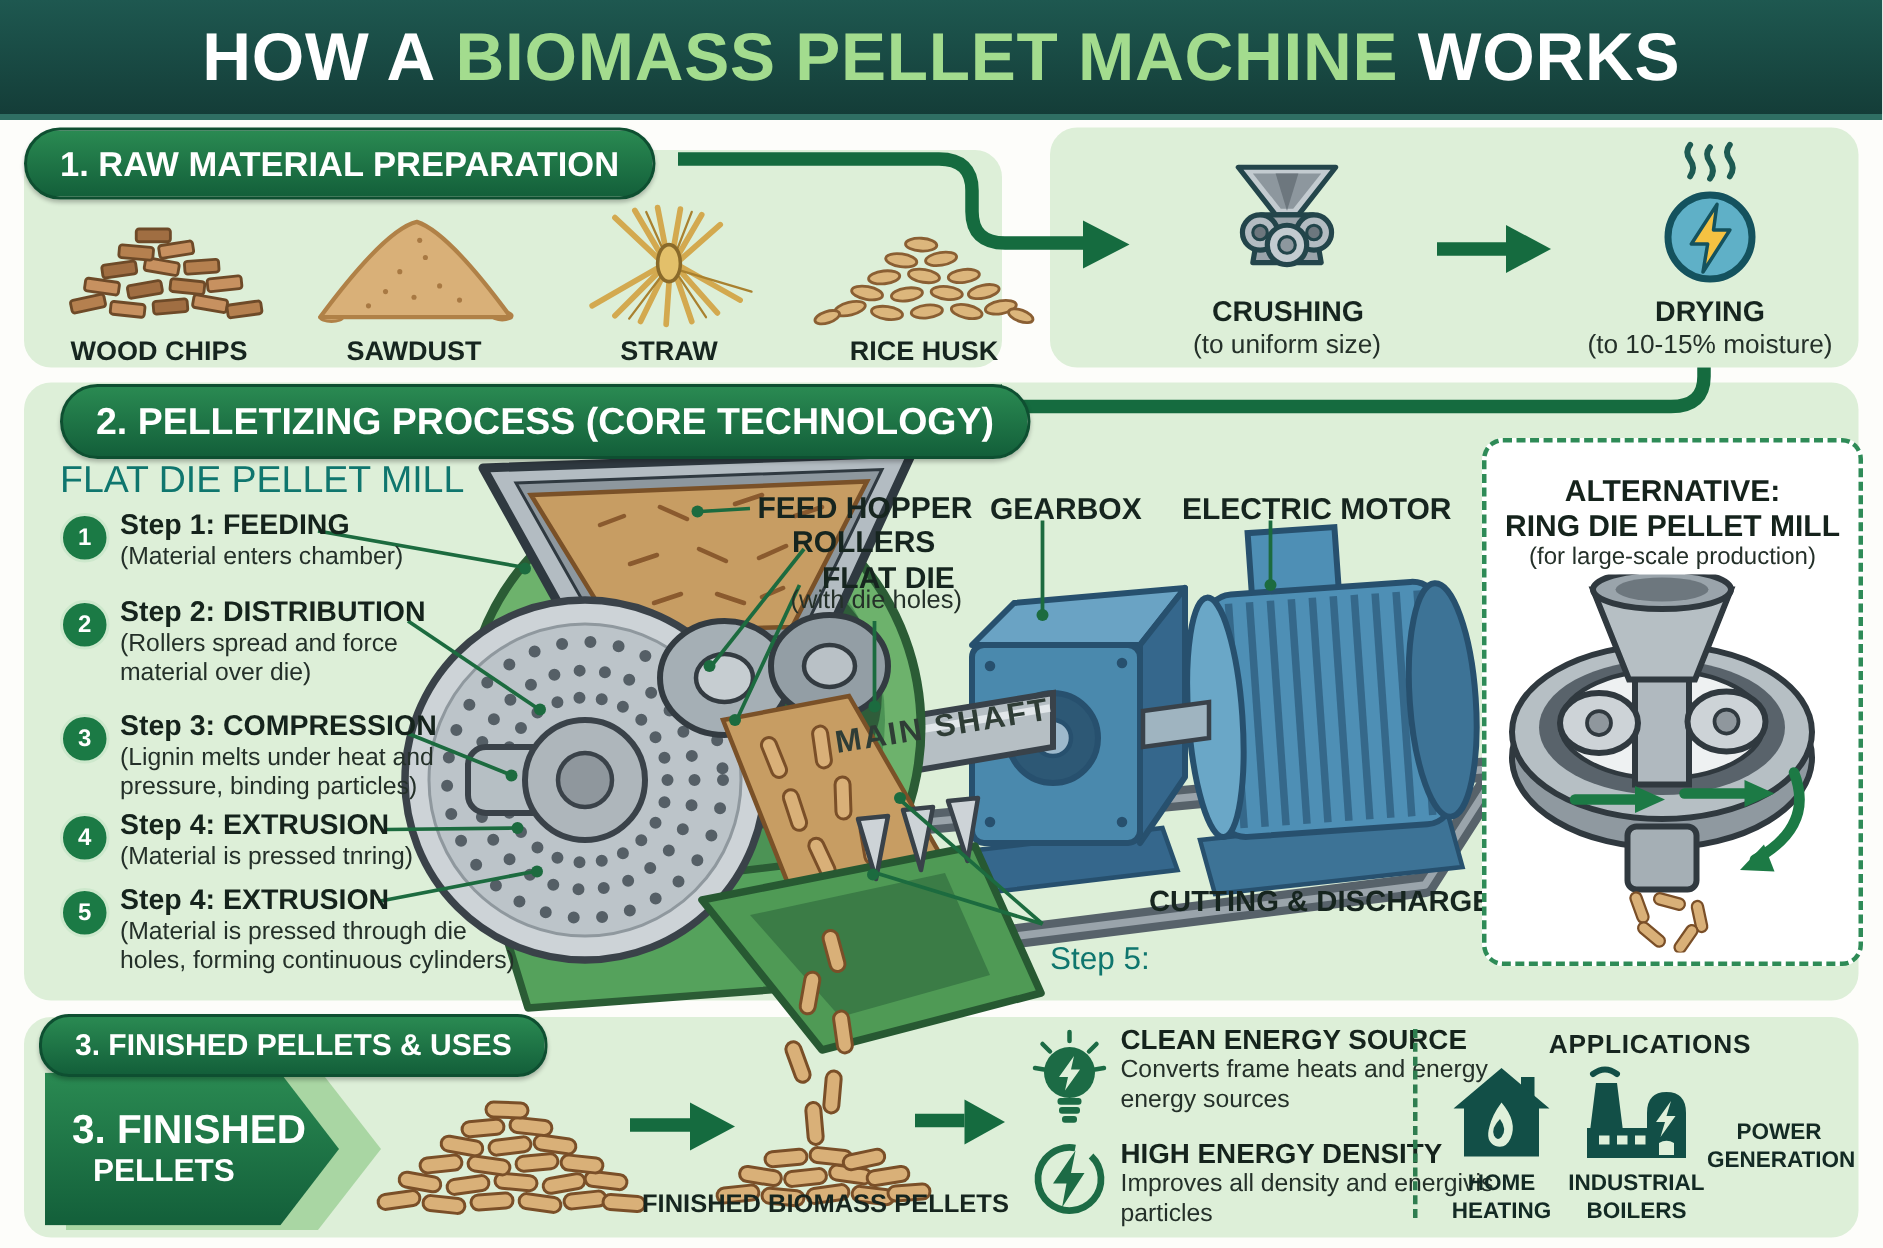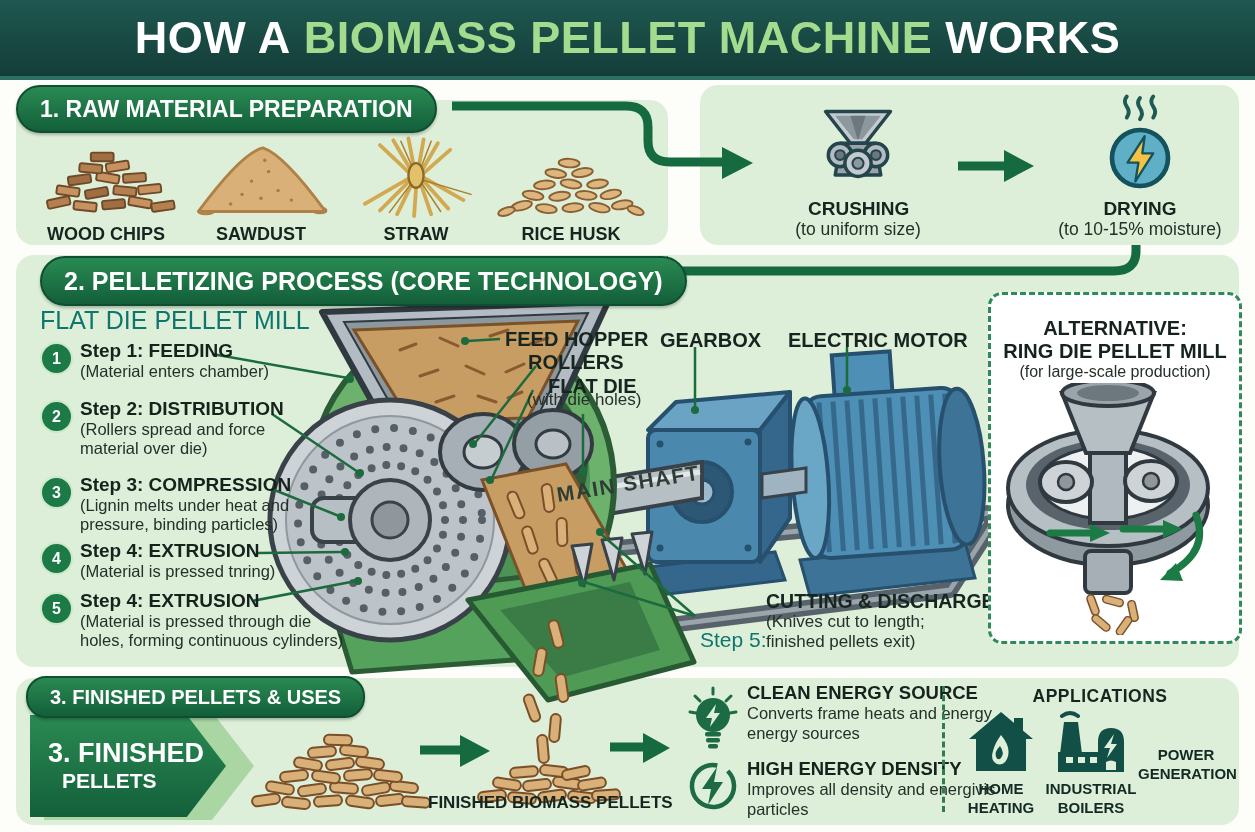--- a/index.html
+++ b/index.html
@@ -40,21 +40,21 @@
   <div class="abs banner">
     <div class="t"><span>HOW A</span><span class="hl">BIOMASS PELLET MACHINE</span><span>WORKS</span></div>
   </div>
 
   <div class="abs panel" style="left:16px;top:100px;width:652px;height:145px;"></div>
   <div class="abs panel" style="left:700px;top:85px;width:539px;height:160px;"></div>
   <div class="abs pill" style="left:16px;top:85px;height:44px;font-size:23px;z-index:12;">
       <span>1. RAW MATERIAL PREPARATION</span>
     </div>
 
-  <div class="abs" style="left:30px;top:128px;display:flex;gap:3px;z-index:11;">
+  <div class="abs" style="left:30px;top:128px;display:flex;gap:18px;z-index:11;">
     <div class="mat">
       <svg width="152" height="92" viewBox="0 0 160 97">
         <g stroke="#6e4a28" stroke-width="2">
           <rect x="18" y="74" width="24" height="9" rx="2" fill="#b5804f" transform="rotate(-12 30 78)"></rect>
           <rect x="46" y="78" width="24" height="9" rx="2" fill="#c79160" transform="rotate(6 58 82)"></rect>
           <rect x="76" y="76" width="24" height="9" rx="2" fill="#a06e42" transform="rotate(-5 88 80)"></rect>
           <rect x="104" y="74" width="24" height="9" rx="2" fill="#c79160" transform="rotate(10 116 78)"></rect>
           <rect x="128" y="78" width="24" height="9" rx="2" fill="#b5804f" transform="rotate(-8 140 82)"></rect>
           <rect x="28" y="62" width="24" height="9" rx="2" fill="#c79160" transform="rotate(8 40 66)"></rect>
           <rect x="58" y="64" width="24" height="9" rx="2" fill="#a06e42" transform="rotate(-10 70 68)"></rect>
@@ -217,21 +217,20 @@
 
   <div class="abs lbl" style="left:505px;top:328px;font-size:20px;z-index:11;">FEED HOPPER</div>
   <div class="abs lbl" style="left:528px;top:351px;font-size:20px;z-index:11;">ROLLERS</div>
   <div class="abs lbl" style="left:548px;top:375px;font-size:20px;z-index:11;">FLAT DIE</div>
   <div class="abs sub" style="left:527px;top:390px;font-size:17px;z-index:11;">(with die holes)</div>
   <div class="abs lbl" style="left:660px;top:329px;font-size:20px;z-index:11;">GEARBOX</div>
   <div class="abs lbl" style="left:788px;top:329px;font-size:20px;z-index:11;">ELECTRIC MOTOR</div>
 
   <div class="abs h-dark" style="left:700px;top:602px;font-size:21px;z-index:11;margin-top:26px;">Step 5:</div>
   <div class="abs lbl" style="left:766px;top:590px;font-size:19.5px;z-index:11;">CUTTING &amp; DISCHARGE</div>
-  <div class="abs step-d" style="left:766px;top:612px;width:215px;font-size:17px;z-index:11;">(Knives cut to length; finished pellets exit)</div>
 
   <div class="abs altbox" style="left:988px;top:292px;width:248px;height:346px;z-index:11;">
     <div style="margin-top:22px;font-size:20px;font-weight:800;color:#15231c;">ALTERNATIVE:</div>
     <div style="font-size:20px;font-weight:800;color:#15231c;">RING DIE PELLET MILL</div>
     <div style="font-size:16px;color:#243029;">(for large-scale production)</div>
     <svg width="234" height="252" viewBox="0 0 234 252" style="margin:2px auto 0;">
       <ellipse cx="110" cy="122" rx="100" ry="60" fill="#8f99a0" stroke="#30393f" stroke-width="4"></ellipse>
       <ellipse cx="110" cy="105" rx="100" ry="58" fill="#b6bfc4" stroke="#30393f" stroke-width="4"></ellipse>
       <ellipse cx="110" cy="102" rx="82" ry="45" fill="#59636b"></ellipse>
       <ellipse cx="110" cy="100" rx="68" ry="36" fill="#eef1f2" stroke="#30393f" stroke-width="3"></ellipse>

